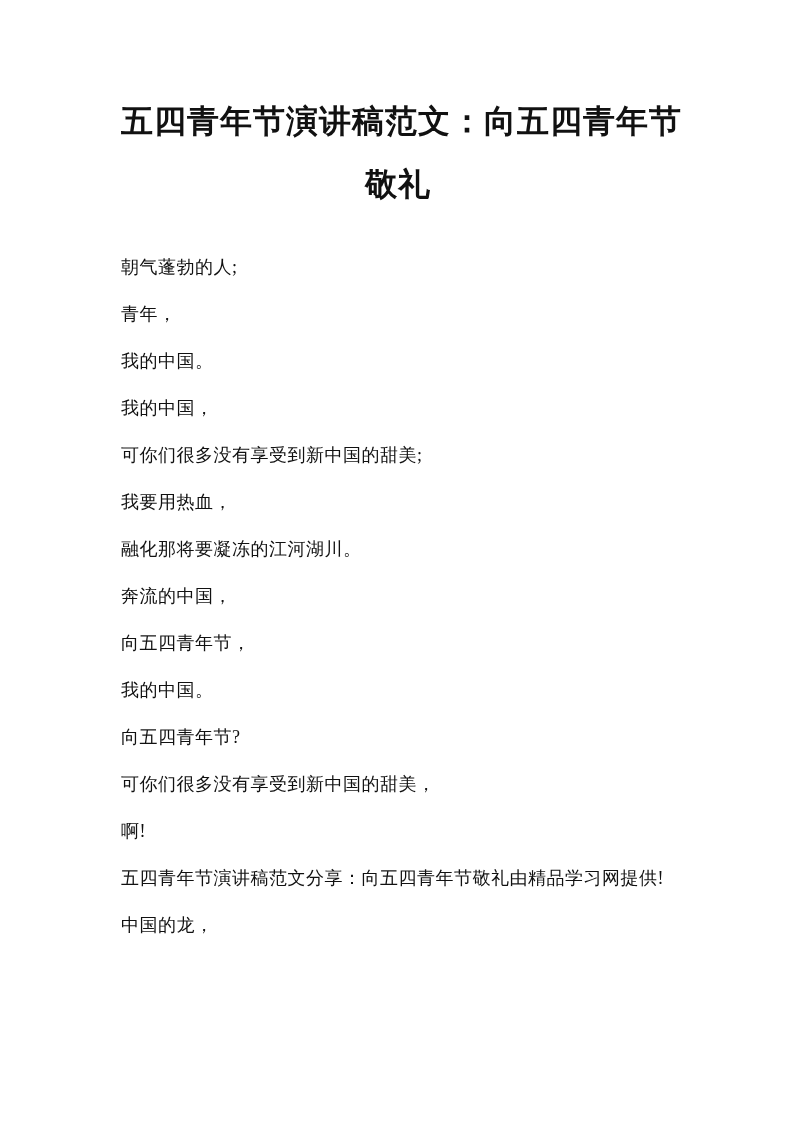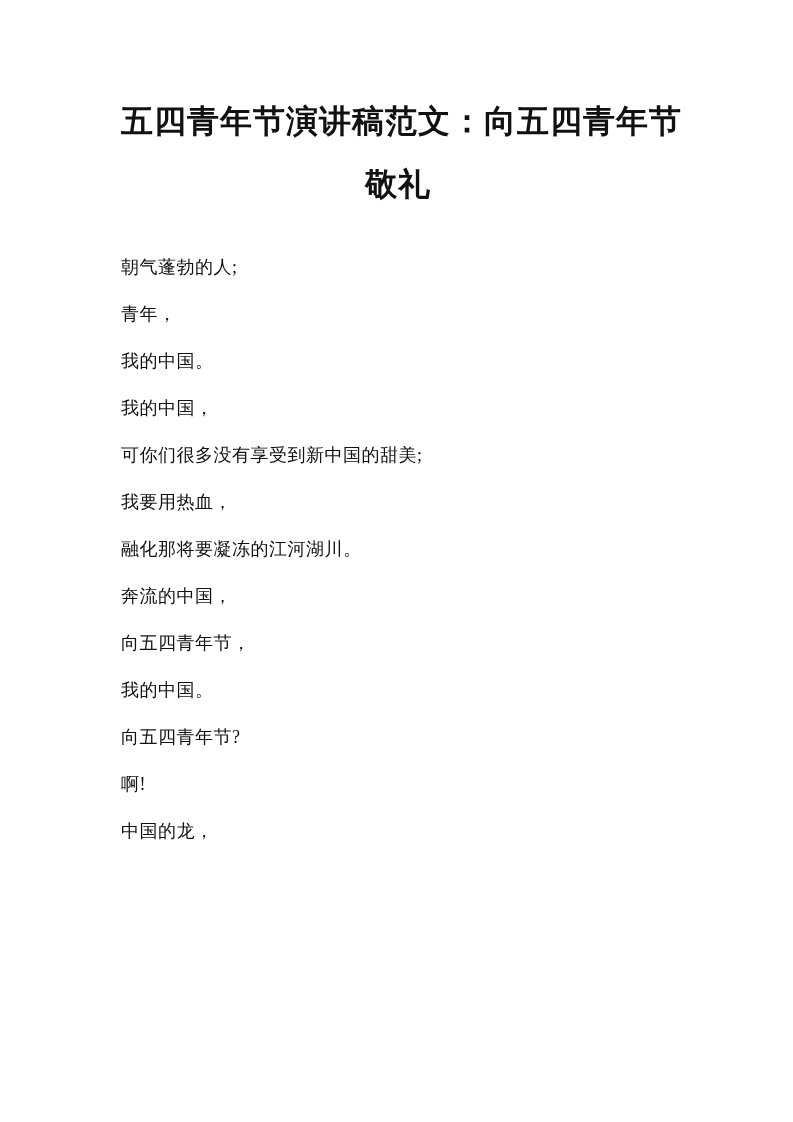--- a/index.html
+++ b/index.html
@@ -55,16 +55,18 @@
       <p>青年，</p>
       <p>我的中国。</p>
       <p>我的中国，</p>
       <p>可你们很多没有享受到新中国的甜美;</p>
       <p>我要用热血，</p>
       <p>融化那将要凝冻的江河湖川。</p>
       <p>奔流的中国，</p>
       <p>向五四青年节，</p>
       <p>我的中国。</p>
       <p>向五四青年节?</p>
+      <p>可你们很多没有享受到新中国的甜美，</p>
       <p>啊!</p>
+      <p>五四青年节演讲稿范文分享：向五四青年节敬礼由精品学习网提供!</p>
       <p>中国的龙，</p>
     </div>
 </div>
 
 </body></html>

